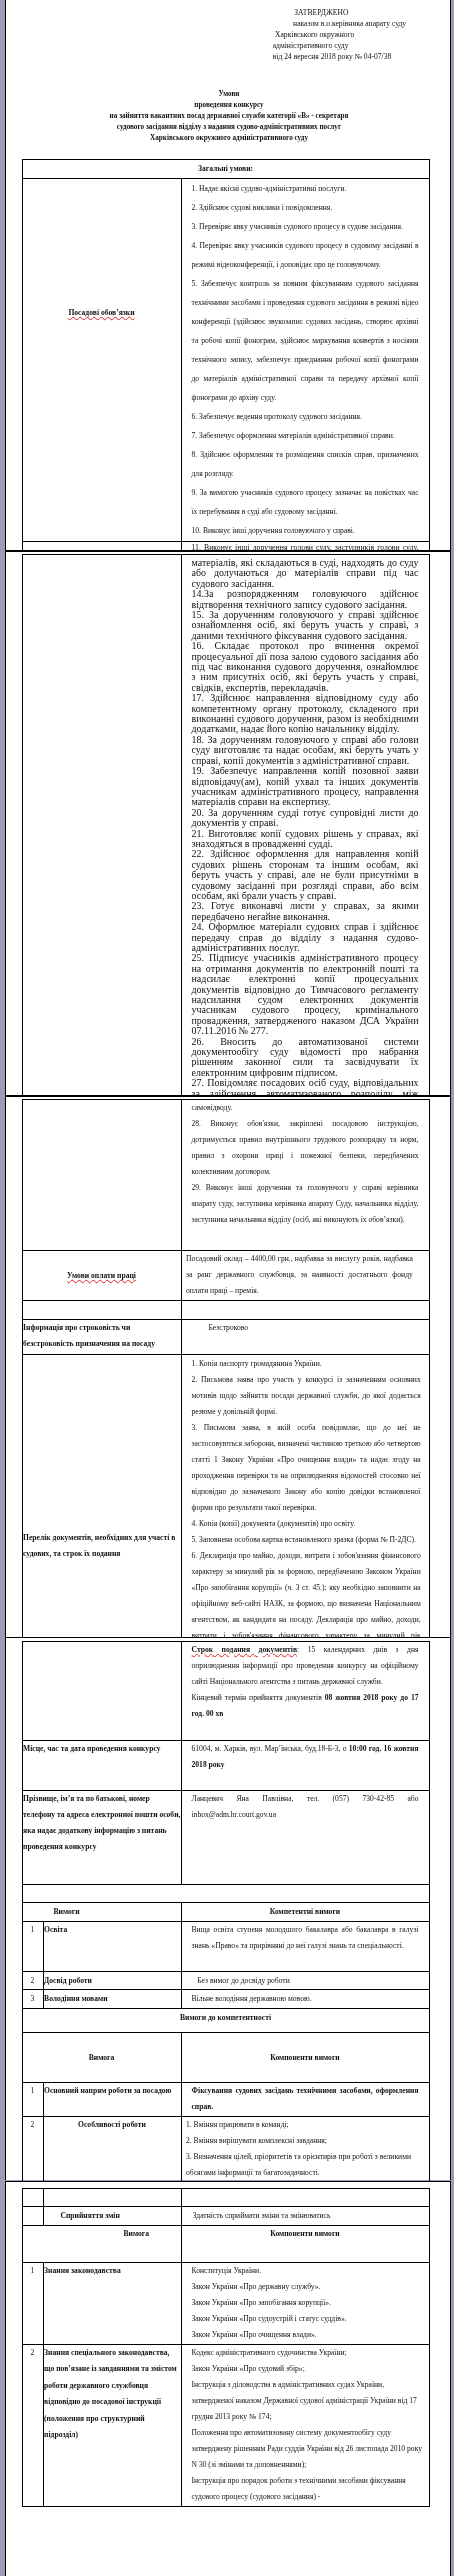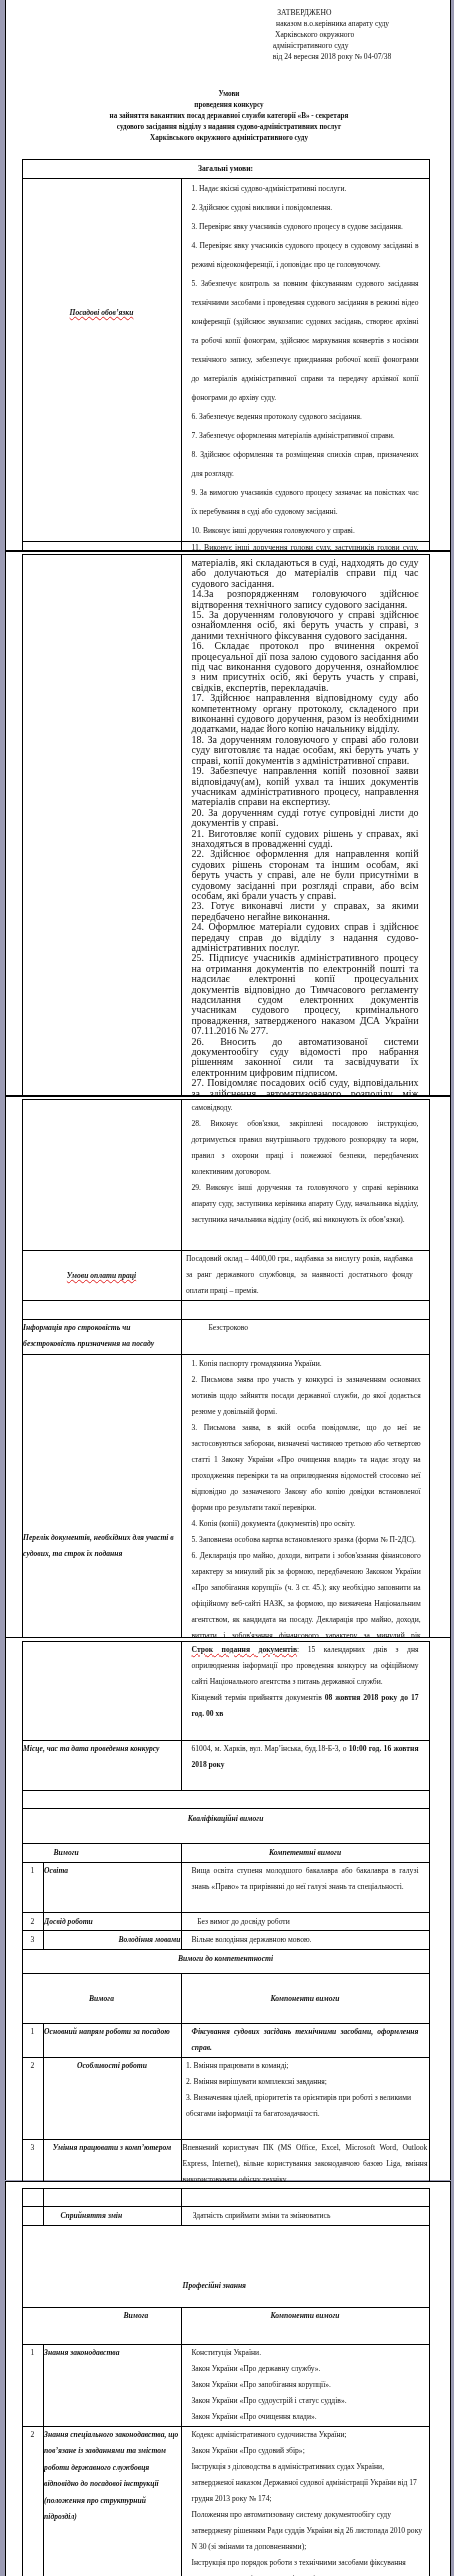--- a/index.html
+++ b/index.html
@@ -5,28 +5,28 @@
   * { box-sizing: border-box; margin: 0; padding: 0; }
   html, body { width: 454px; background: #9c9cb4; }
   body { font-family: "Liberation Serif", serif; color: #111; }
   .viewer { width: 454px; height: 2576px; background: #9c9cb4; padding: 0 4.5px 0 4.5px; position: relative; }
   .sheet { position: absolute; left: 4.5px; width: 446px; background: #fff; border-left: 0.6px solid #000; border-right: 0.6px solid #000; }
   .pg-sep { position: absolute; left: 4.5px; width: 446px; height: 1.7px; background: #000; }
 
   
   .approved { position: absolute; left: 265px; top: 6.7px; font-size: 7.6px; line-height: 11px; }
   .approved div { white-space: nowrap; }
-  .approved .a0 { padding-left: 6.7px; }
+  .approved .a0 { padding-left: 6.7px; margin-left: 17px; }
   .approved .a1 { padding-left: 4.5px; }
   .approved .a2 { padding-left: 2.2px; }
   .title { position: absolute; left: 0; width: 446px; top: 88px; text-align: center; font-weight: bold; font-size: 7.8px; line-height: 11px; transform: scaleX(0.92); }
 
   table { border-collapse: collapse; position: absolute; left: 16px; width: 407px; table-layout: fixed; font-size: 7.6px; }
   td { border: 0.6px solid #000; vertical-align: top; }
-  .lbl { font-weight: bold; font-style: italic; }
+  .lbl { font-weight: bold; }
   .c { text-align: center; }
   .vc { vertical-align: middle; }
   .just { text-align: justify; }
   .pad { padding: 1.1px 10px 1.1px 10px; }
   .lh34 { line-height: 19px; }
   .lh29 { line-height: 16px; }
   .lh18 { line-height: 10.4px; }
   .sq { font-family: "Liberation Serif", serif; }
   .nm { text-align: center; }
   .ul { text-decoration: underline wavy #e02020; text-decoration-thickness: 0.6px; text-underline-offset: 1.1px; }
@@ -183,42 +183,43 @@
         <td class="pad just lh29" style="height:99px;padding-top:0;">
           <p><b class="ul">Строк подання документів</b><span>: 15 календарних днів з дня оприлюднення інформації про проведення конкурсу на офіційному сайті Національного агентства з питань державної служби.</span></p>
           <p><span>Кінцевий термін прийняття документів </span><b>08 жовтня 2018 року до 17 год. 00 хв</b></p>
         </td>
       </tr>
       <tr>
         <td colspan="2" class="lbl lh29" style="height:50px;padding-left:0.6px;">Місце,  час та дата проведення конкурсу</td>
         <td class="pad just lh29" style="padding-top:0;"><span>61004, м. Харків, вул. Мар’їнська, буд.18-Б-3,  о </span><b>10:00 год. 16 жовтня 2018 року</b></td>
       </tr>
       <tr>
+        <td colspan="2" class="lbl lh29" style="height:94px;padding-left:0.6px;">Прізвище, ім’я та по батькові, номер телефону та адреса електронної пошти особи, яка надає додаткову інформацію з питань проведення конкурсу</td>
+        <td class="pad just lh29" style="padding-top:0;">Ланцевич  Яна Павлівна, тел. (057) 730-42-85 або inbox@adm.hr.court.gov.ua</td>
+      </tr>
+      <tr>
             <td colspan="3" style="height:18.5px;"></td>
-          </tr>
-      <tr>
-            <td colspan="3" class="c lbl" style="height:35px;line-height:19px;">Кваліфікаційні вимоги</td>
           </tr>
       <tr>
         <td colspan="2" class="lbl" style="height:18.5px;line-height:17.4px;padding-left:31px;">Вимоги</td>
         <td class="c lbl" style="line-height:17.4px;">Компетентні вимоги</td>
       </tr>
       <tr>
         <td class="nm" style="height:50px;line-height:16px;">1</td>
         <td class="lbl" style="line-height:16px;padding-left:0.6px;">Освіта</td>
         <td class="pad just lh29" style="padding-top:0;">Вища освіта ступеня молодшого бакалавра або   бакалавра в галузі знань «Право» та прирівняні до неї галузі знань та спеціальності.</td>
       </tr>
       <tr>
         <td class="nm" style="height:18.5px;line-height:17.4px;">2</td>
         <td class="lbl" style="line-height:17.4px;padding-left:0.6px;margin-top:40px;">Досвід роботи</td>
         <td style="line-height:17.4px;padding-left:15.7px;">Без вимог до досвіду роботи</td>
       </tr>
       <tr>
         <td class="nm" style="height:18.5px;line-height:17.4px;">3</td>
-        <td class="lbl" style="line-height:17.4px;padding-left:0.6px;text-align:right;">Володіння мовами</td>
+        <td class="lbl" style="line-height:17.4px;padding-left:0.6px;">Володіння мовами</td>
         <td style="line-height:17.4px;padding-left:10px;">Вільне володіння державною мовою.</td>
       </tr>
       <tr>
             <td colspan="3" class="c lbl" style="height:24px;line-height:17.4px;">Вимоги до  компетентності</td>
           </tr>
       <tr>
         <td colspan="2" class="c vc lbl" style="height:50px;">Вимога</td>
         <td class="c vc lbl">Компоненти вимоги</td>
       </tr>
       <tr>
@@ -280,23 +281,20 @@
         <td style="height:18.5px;"></td>
         <td></td>
         <td></td>
       </tr>
       <tr>
         <td style="height:18.5px;border-bottom:0.6px solid #000;"></td>
         <td class="lbl" style="line-height:17.4px;padding-left:17px;">Сприйняття змін</td>
         <td style="line-height:17.4px;padding-left:11.2px;">Здатність сприймати зміни та змінюватись</td>
       </tr>
       <tr>
-            <td colspan="3" class="c lbl" style="height:82px;vertical-align:bottom;padding-bottom:17px;padding-right:22.4px;">Професійні знання</td>
-          </tr>
-      <tr>
         <td colspan="2" class="lbl" style="height:37px;padding-left:101px;padding-top:3.4px;">Вимога</td>
         <td class="c lbl" style="padding-top:3.4px;">Компоненти вимоги</td>
       </tr>
       <tr>
         <td class="nm" style="height:82px;line-height:16px;">1</td>
         <td class="lbl" style="line-height:16px;padding-left:0.6px;">Знання законодавства</td>
         <td class="lh29" style="padding:0 5.6px 0 10px;">
           <p>Конституція України.</p>
           <p>Закон України «Про державну службу».</p>
           <p>Закон України «Про запобігання корупції».</p>

